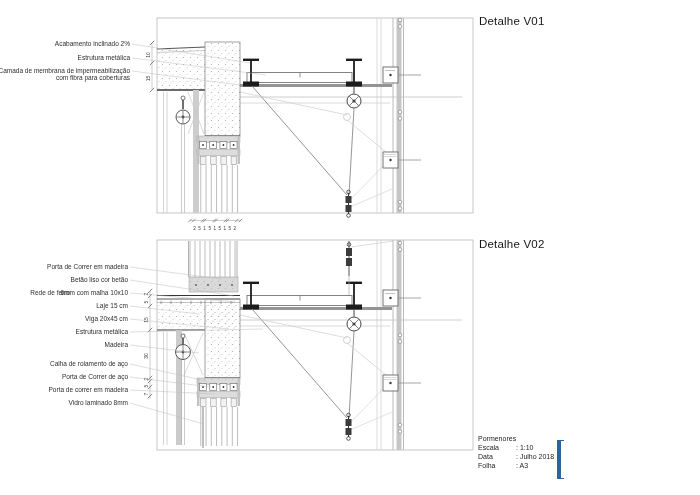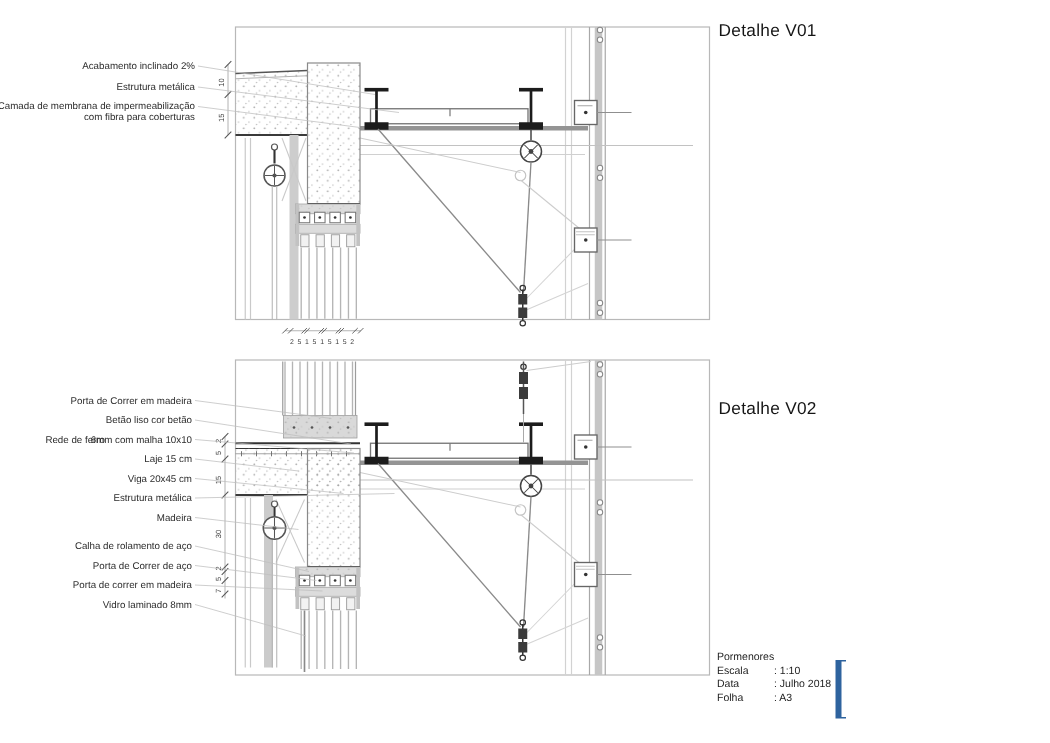--- a/index.html
+++ b/index.html
@@ -1,21 +1,21 @@
 <!DOCTYPE html>
 <html><head>
 <meta charset="utf-8">
 <style>
   html,body{margin:0;padding:0;background:#ffffff;-webkit-text-size-adjust:none;}
   #page{position:relative;width:564px;height:495px;background:#fff;overflow:hidden;
         font-family:"Liberation Sans",sans-serif;color:#222;}
   svg{position:absolute;left:0;top:0;}
   .detail-title{position:absolute;left:479px;font-size:11.5px;color:#151515;letter-spacing:.2px;}
   #title-v01{top:15px;}
-  #title-v02{top:238px;margin-top:29px;}
+  #title-v02{top:238px;}
   
   #note-wrap{position:absolute;left:657px;top:186px;width:18px;height:252px;}
   #note-inner{width:252px;height:18px;transform:rotate(-90deg) translateX(-252px);
       transform-origin:top left;font-size:6.5px;line-height:8.5px;color:#1d1d1d;}
   
   #titleblock{position:absolute;left:478px;top:435px;font-size:7px;color:#1d1d1d;}
   .tb-type{margin-bottom:1px;}
   .tb-row span.tb-label{display:inline-block;width:38px;}
   .tb-row{line-height:9px;}
   #firmbox{position:absolute;left:557px;top:440px;width:92px;height:35px;

